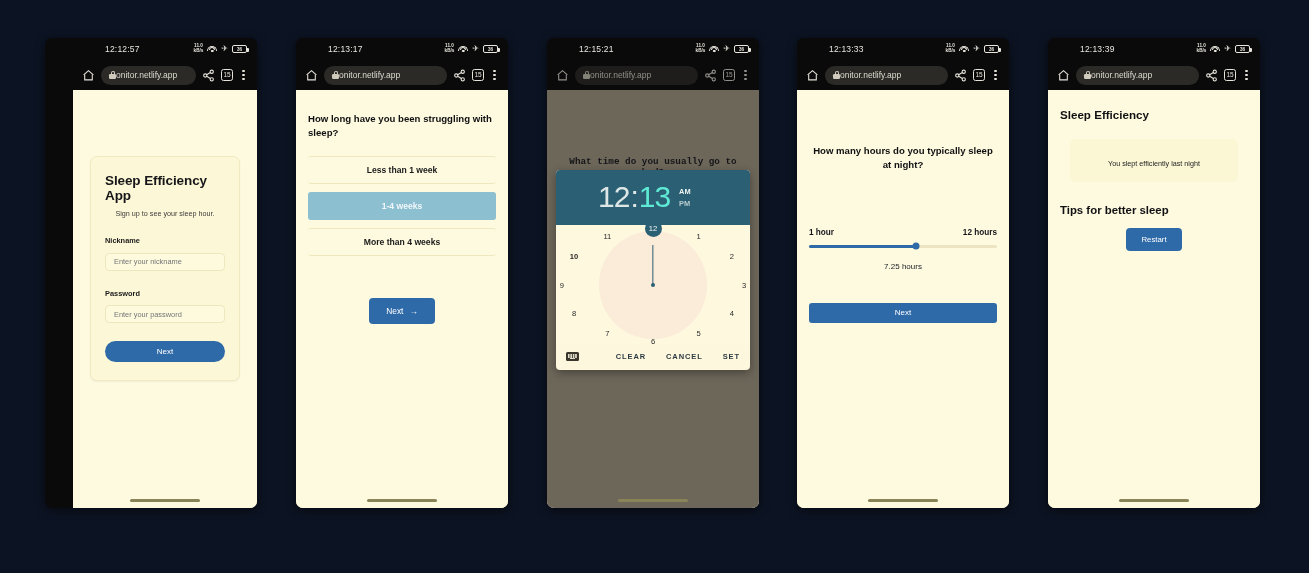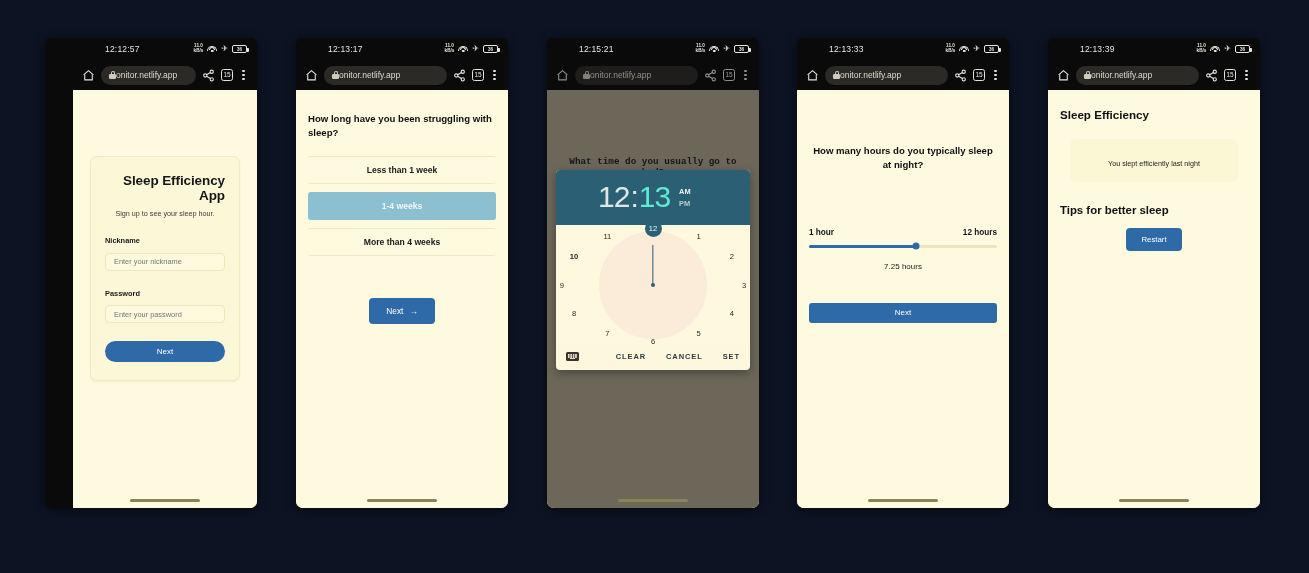--- a/index.html
+++ b/index.html
@@ -165,21 +165,21 @@
   
   .card1 {
     margin: 52px 5px 0 5px;
     background: #fcf7d6;
     border: 1px solid #f0e9c1;
     border-radius: 7px;
     padding: 16px 14px 18px 14px;
     box-shadow: 0 1px 2px rgba(0,0,0,0.05);
   }
   .app-title {
-    text-align: right; font-size: 13.5px; font-weight: bold; color: #17171a;
+    text-align: left; font-size: 13.5px; font-weight: bold; color: #17171a;
     letter-spacing: -0.1px;
   }
   .app-sub {
     text-align: center; font-size: 7.2px; color: #3c3c3c; margin-top: 6px;
   }
   .field-label {
     font-size: 7.4px; font-weight: bold; color: #1b1b1b; margin: 18px 0 5px 0;
   }
   .text-input {
     width: 100%; height: 18px;

